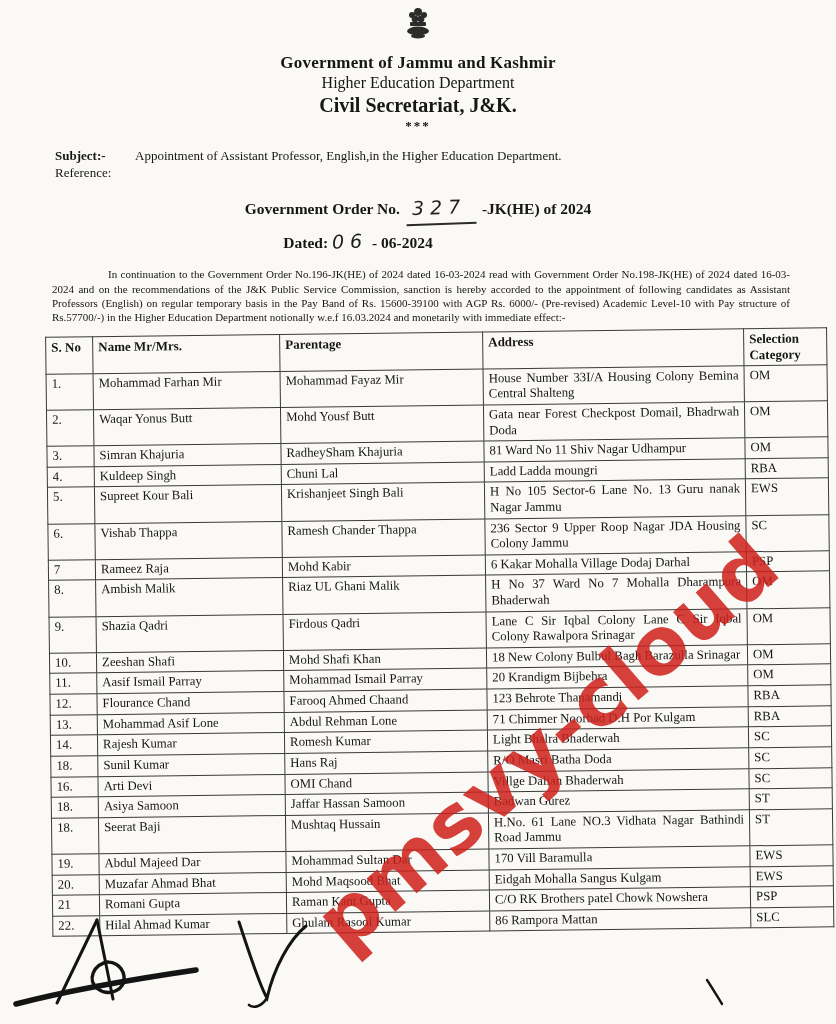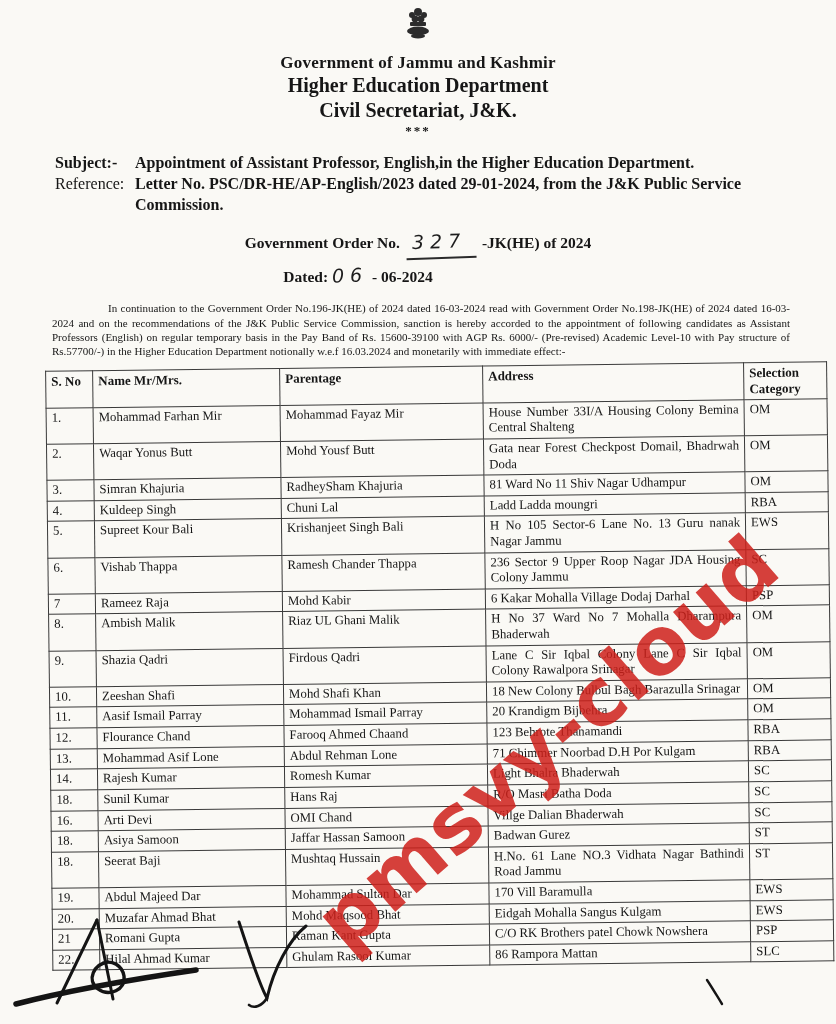--- a/index.html
+++ b/index.html
@@ -9,29 +9,29 @@
     margin:0 auto;
     background:#faf9f5;
     overflow:hidden;
     font-family:"Liberation Serif", serif;
     color:#161616;
   }
   
   .doc-header{ text-align:center; padding-top:6px; line-height:1.25; }
   .emblem{ display:block; margin:0 auto 2px auto; }
   .gov-line{ font-size:17px; font-weight:600; letter-spacing:.2px; }
-  .dept-line{ font-size:20px; font-weight:bold; }
+  .dept-line{ font-size:16px; font-weight:normal; }
   .sect-line{ font-size:20px; font-weight:600; }
   .stars{ font-size:13px; font-weight:bold; letter-spacing:2px; }
 
   
-  .subj-block{ margin:12px 0 0 55px; width:740px; font-size:16px; line-height:1.32; }
+  .subj-block{ margin:12px 0 0 55px; width:740px; font-size:13px; line-height:1.32; }
   .subj-row{ display:grid; grid-template-columns:80px 1fr; }
   .subj-label{ font-weight:bold; }
-  .subj-text{ font-weight:bold; }
+  .subj-text{ font-weight:normal; }
   .ref-label{ font-weight:400; }
   .ref-text{ font-weight:600; }
 
   
   .order-block{ text-align:center; margin-top:10px; font-size:15.5px; font-weight:bold; line-height:1.7; }
   .hand{
     font-family:"DejaVu Sans", sans-serif;
     font-style:italic; font-weight:400;
     font-size:19px; letter-spacing:6px; color:#1d1d1d;
     display:inline-block; transform:rotate(-2deg);
@@ -99,21 +99,20 @@
     <div class="stars">***</div>
   </div>
 
   <div class="subj-block">
     <div class="subj-row">
       <span class="subj-label">Subject:-</span>
       <span class="subj-text">Appointment of Assistant Professor, English,in the Higher Education Department.</span>
     </div>
     <div class="subj-row">
       <span class="ref-label">Reference:</span>
-      <span class="ref-text">Letter No. PSC/DR-HE/AP-English/2023 dated 29-01-2024,  from the J&amp;K Public Service Commission.</span>
     </div>
   </div>
 
   <div class="order-block">
     <div>
       <span>Government Order No.</span>
       <span class="hand hand-underline">327</span>
       <span>-JK(HE) of 2024</span>
     </div>
     <div class="dated-line">

